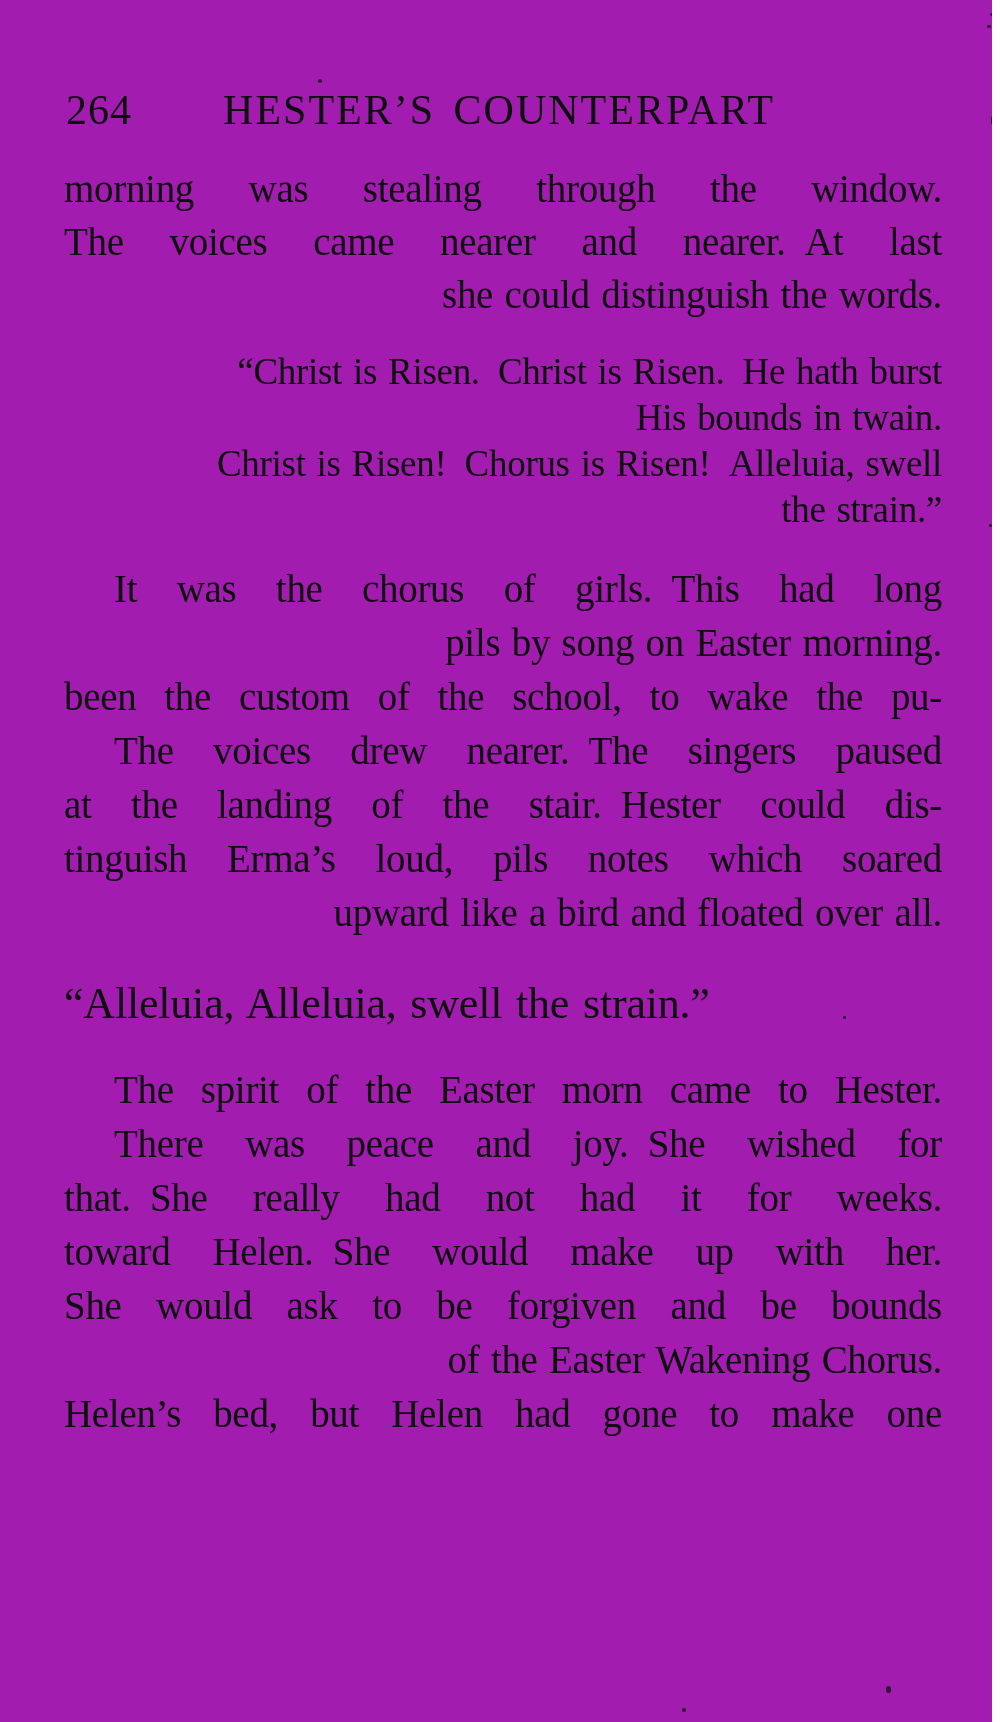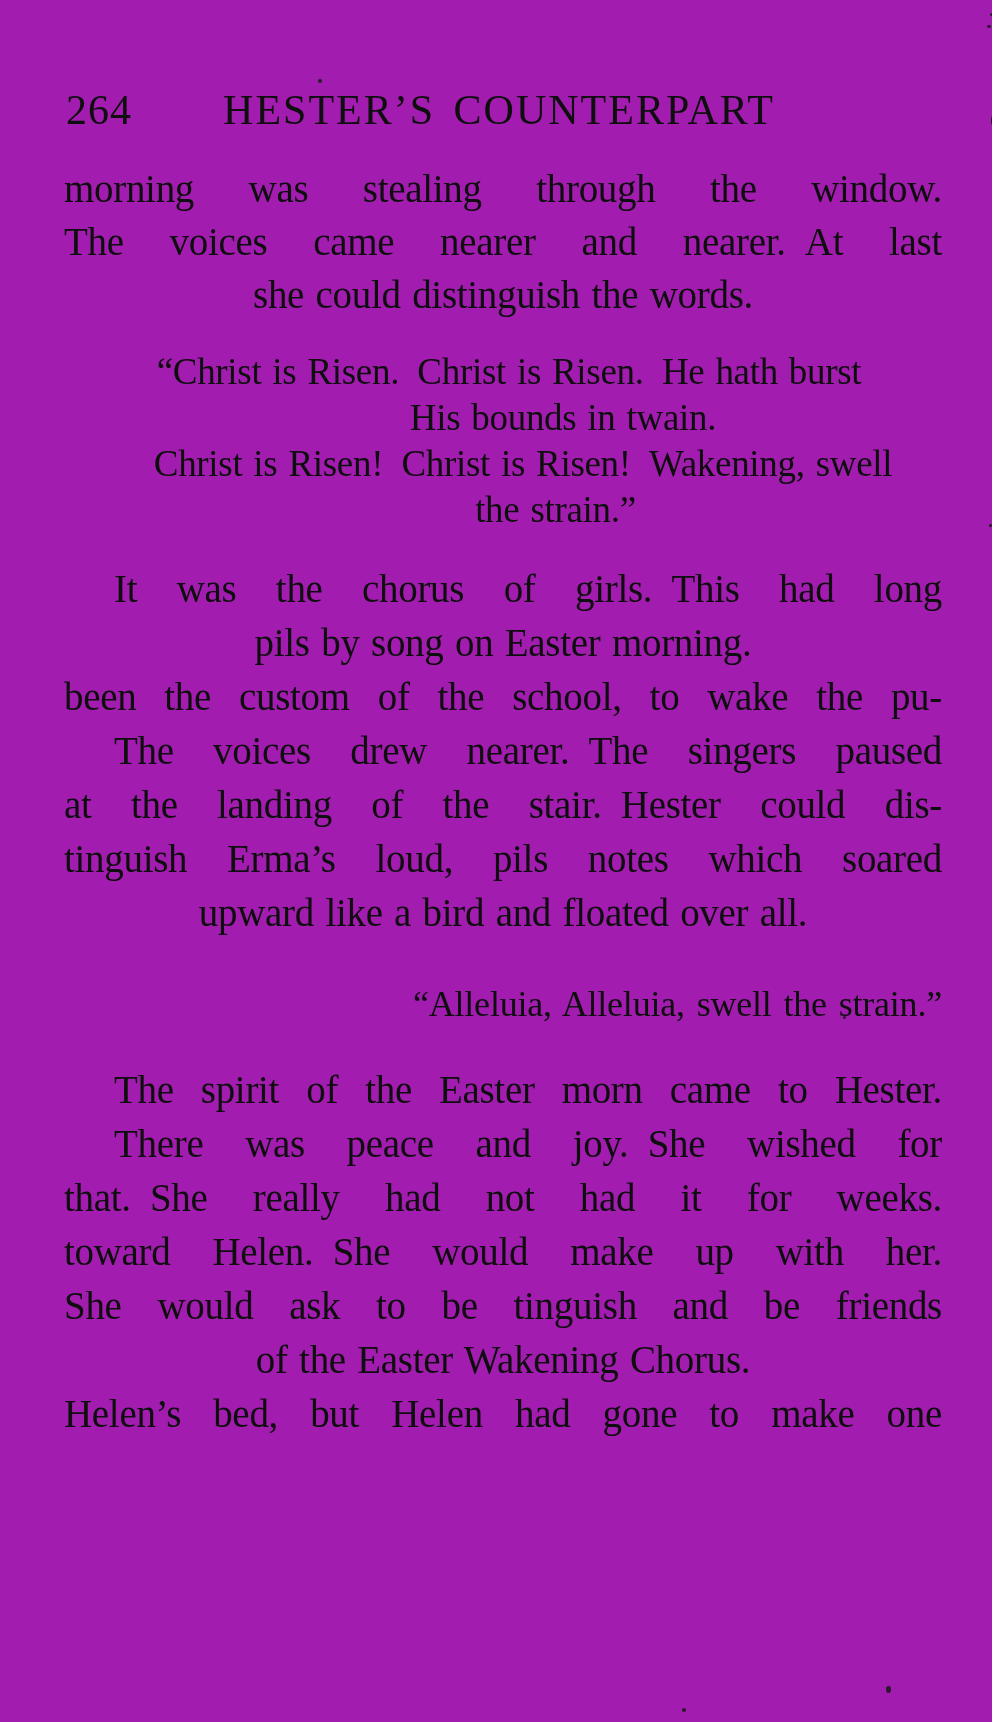--- a/index.html
+++ b/index.html
@@ -32,31 +32,31 @@
   }
   
   .page-body { position: absolute; left: 64px; top: 0; width: 878px; }
   .block { position: absolute; left: 0; width: 100%; }
   .para { font-size: 39px; line-height: 54px; letter-spacing: -0.3px; word-spacing: 2px; }
   .paraA { line-height: 53px; top: 162px; }
   .paraC { top: 562px; }
   .paraD { top: 724px; }
   .paraF { top: 1063px; }
   .paraG { top: 1117px; }
-  .ln { text-align: center; white-space: nowrap; }
+  .ln { text-align: right; white-space: nowrap; }
   .j  { text-align: justify; text-align-last: justify; text-justify: inter-word; white-space: normal; }
   .ind { padding-left: 50px; }
   
   .verse { top: 349px; font-size: 37px; line-height: 46px; letter-spacing: -0.3px; word-spacing: 2px; }
   .v1 { padding-left: 12px; }
   .v2 { padding-left: 120px; }
   .v3 { padding-left: 40px; }
   .v4 { padding-left: 105px; }
   
-  .quote { top: 981px; font-size: 36px; line-height: 46px; text-align: right; letter-spacing: -0.2px; word-spacing: 3px; }
+  .quote { top: 981px; font-size: 44px; line-height: 46px; text-align: left; letter-spacing: -0.2px; word-spacing: 3px; }
   
   .speck { position: absolute; background: #1a1a1a; border-radius: 45%; opacity: 0.85; }
 </style>
 </head>
 <body>
 
 <div class="page">
 
   <header class="running-head">
     <span class="folio">264</span>
@@ -67,21 +67,21 @@
 
     <div class="block para paraA">
       <div class="ln j">morning was stealing through the window.</div>
       <div class="ln j">The voices came nearer and nearer. At last</div>
       <div class="ln">she could distinguish the words.</div>
     </div>
 
     <div class="block verse">
       <div class="ln v1">“Christ is Risen. Christ is Risen. He hath burst</div>
       <div class="ln v2">His bounds in twain.</div>
-      <div class="ln v3">Christ is Risen! Christ is Risen! Wakening, swell</div>
+      <div class="ln v3">Christ is Risen! Chorus is Risen! Alleluia, swell</div>
       <div class="ln v4">the strain.”</div>
     </div>
 
     <div class="block para paraC">
       <div class="ln j ind">It was the chorus of girls. This had long</div>
       <div class="ln">pils by song on Easter morning.</div>
       <div class="ln j">been the custom of the school, to wake the pu-</div>
     </div>
 
     <div class="block para paraD">
@@ -96,21 +96,21 @@
     </div>
 
     <div class="block para paraF">
       <div class="ln j ind">The spirit of the Easter morn came to Hester.</div>
     </div>
 
     <div class="block para paraG">
       <div class="ln j ind">There was peace and joy. She wished for</div>
       <div class="ln j">that. She really had not had it for weeks.</div>
       <div class="ln j">toward Helen. She would make up with her.</div>
-      <div class="ln j">She would ask to be tinguish and be friends</div>
+      <div class="ln j">She would ask to be forgiven and be bounds</div>
       <div class="ln">of the Easter Wakening Chorus.</div>
       <div class="ln j">Helen’s bed, but Helen had gone to make one</div>
     </div>
 
   </main>
 
   <div class="speck" style="left:990px; top:13px;  width:6px; height:3px;"></div>
   <div class="speck" style="left:987px; top:25px;  width:4px; height:3px;"></div>
   <div class="speck" style="left:994px; top:38px;  width:3px; height:5px;"></div>
   <div class="speck" style="left:992px; top:52px;  width:3px; height:6px;"></div>

